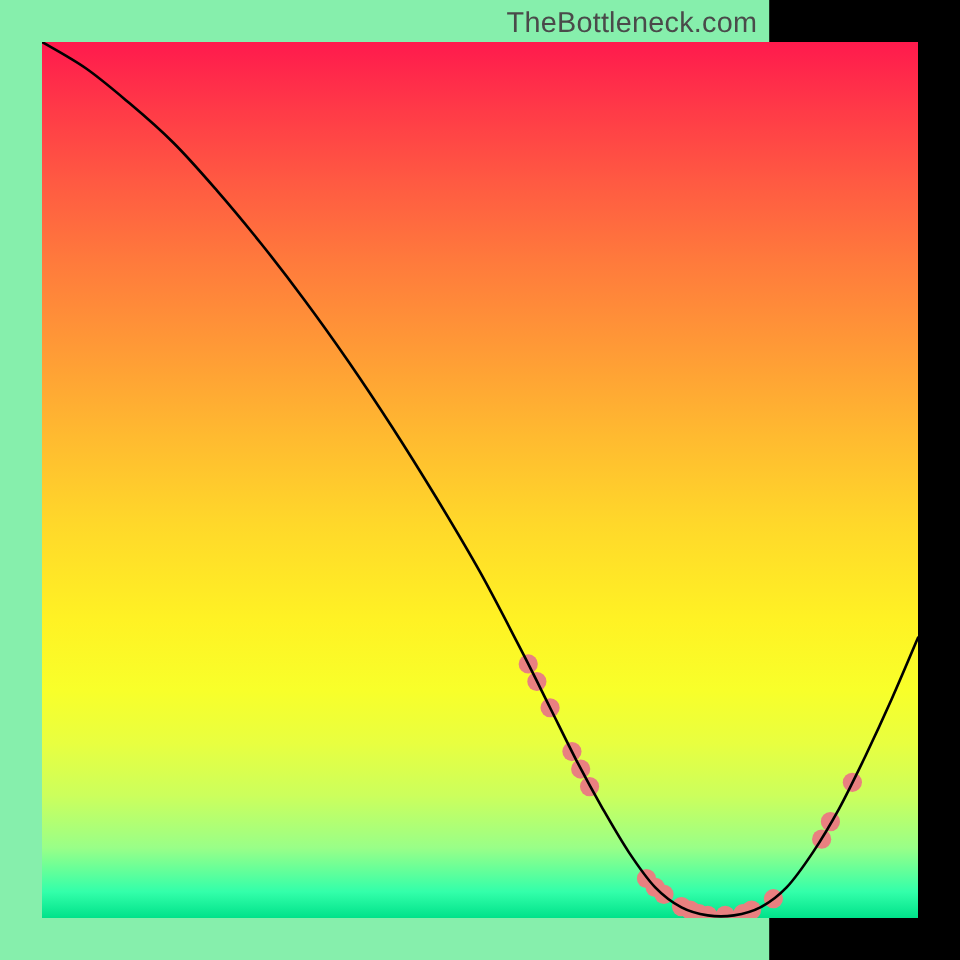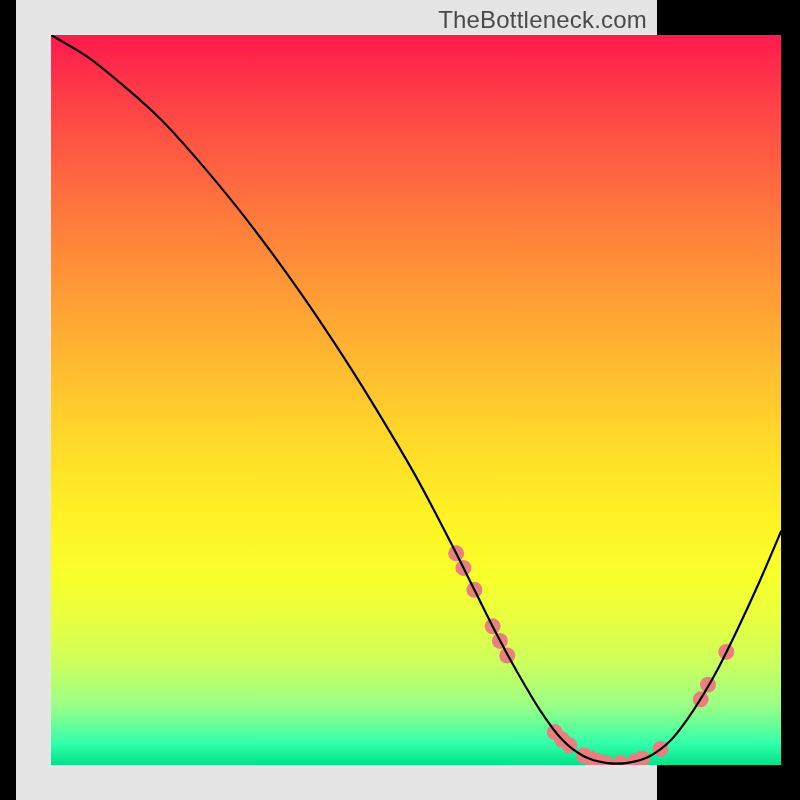--- a/index.html
+++ b/index.html
@@ -6,25 +6,25 @@
     margin: 0;
     padding: 0;
     width: 800px;
     height: 800px;
     background: #000;
     overflow: hidden;
     font-family: Arial, Helvetica, sans-serif;
   }
   .frame {
     position: absolute;
-    left: 16px;
+    left: 0;
     top: 0;
     width: 641px;
     height: 800px;
-    background: #e5e5e5;
+    background: #86efac;
   }
   .plot {
     position: absolute;
     left: 35px;
     top: 35px;
     width: 730px;
     height: 730px;
     background: linear-gradient(to bottom,
       #ff1a4d 0%,
       #ff3b47 8%,

